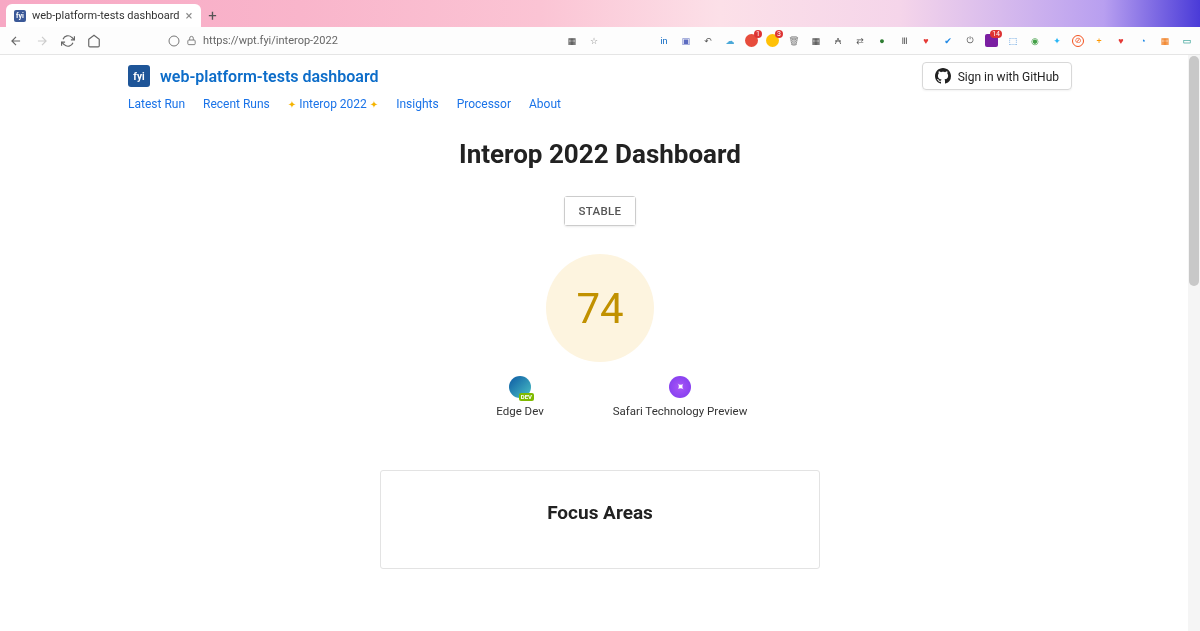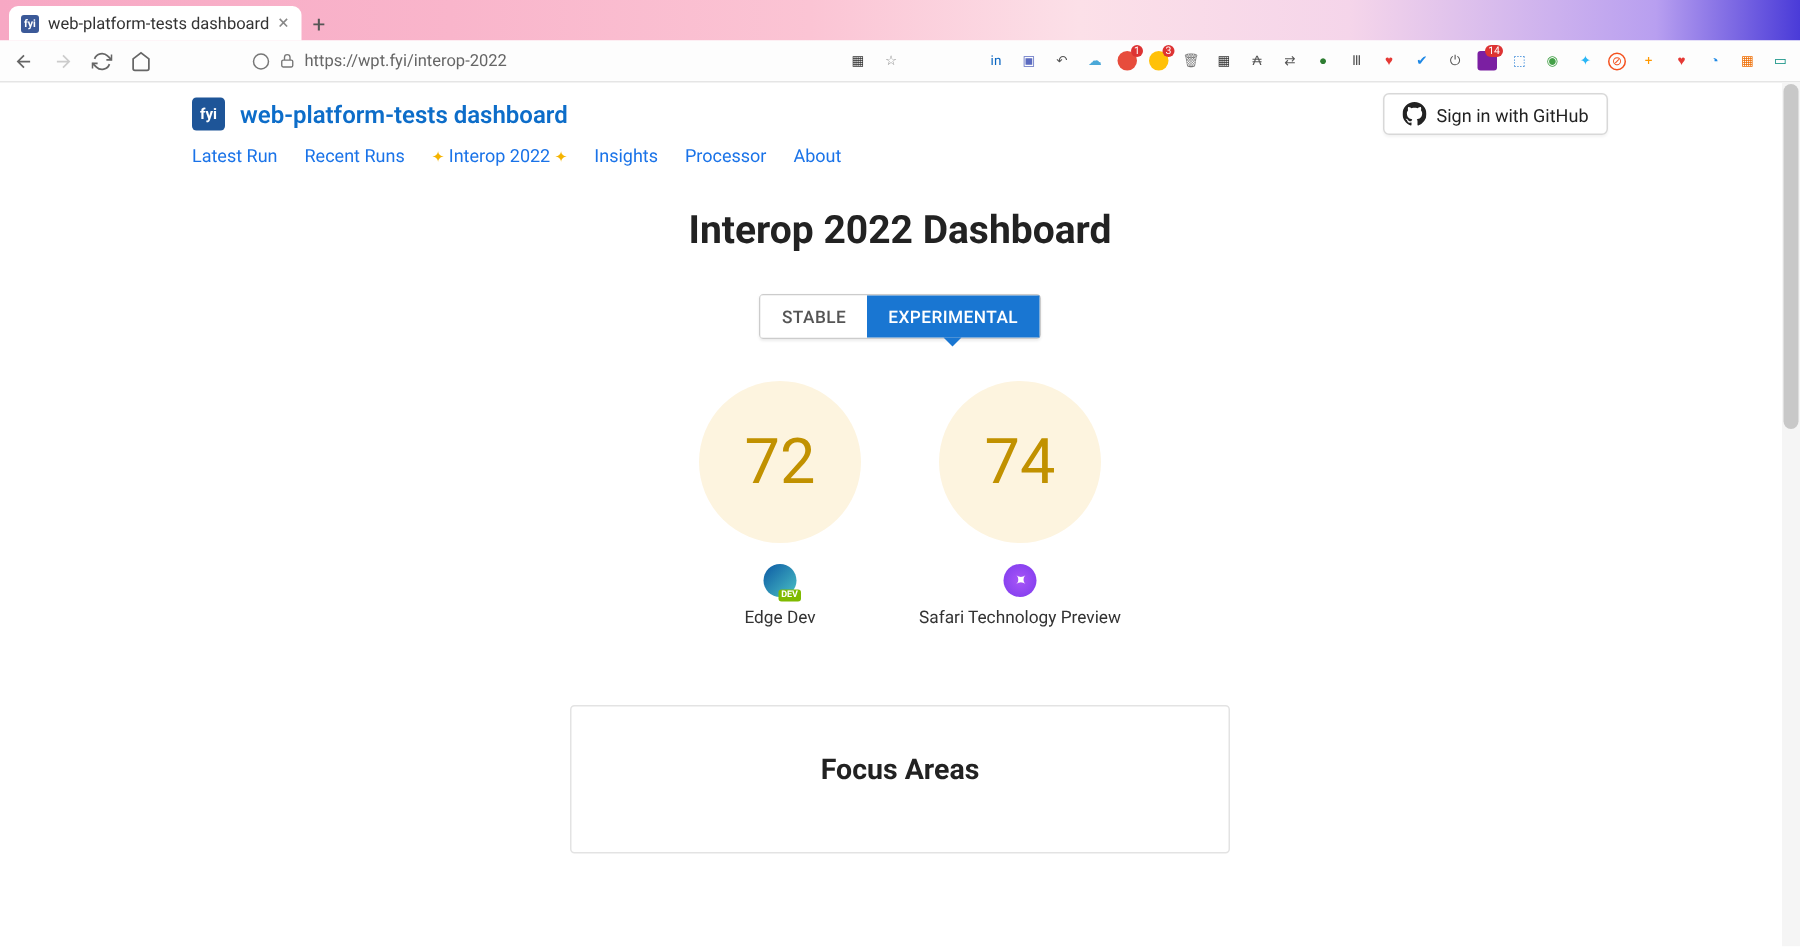--- a/index.html
+++ b/index.html
@@ -186,26 +186,24 @@
     <span class="nav-link">Processor</span>
     <span class="nav-link">About</span>
   </div>
 
   <div class="main">
     <h1>Interop 2022 Dashboard</h1>
 
     <div class="toggle-wrap">
       <div class="toggle">
         <div class="toggle-btn">STABLE</div>
-        <div class="toggle-btn active">EXPERIMENTAL</div>
       </div>
     </div>
 
     <div class="scores">
-      <div class="score">72</div>
       <div class="score">74</div>
     </div>
 
     <div class="browsers">
       <div class="browser-group-1">
         <div class="browser" style="width:60px">
           <div class="browser-icon" style="background:linear-gradient(135deg,#0c59a4,#4bc2c5);position:relative">
               <span style="position:absolute;bottom:-3px;right:-3px;background:#7fba00;color:#fff;font-size:6px;padding:0 2px;border-radius:2px;font-weight:bold">DEV</span>
             </div>
           <div>Edge Dev</div>

